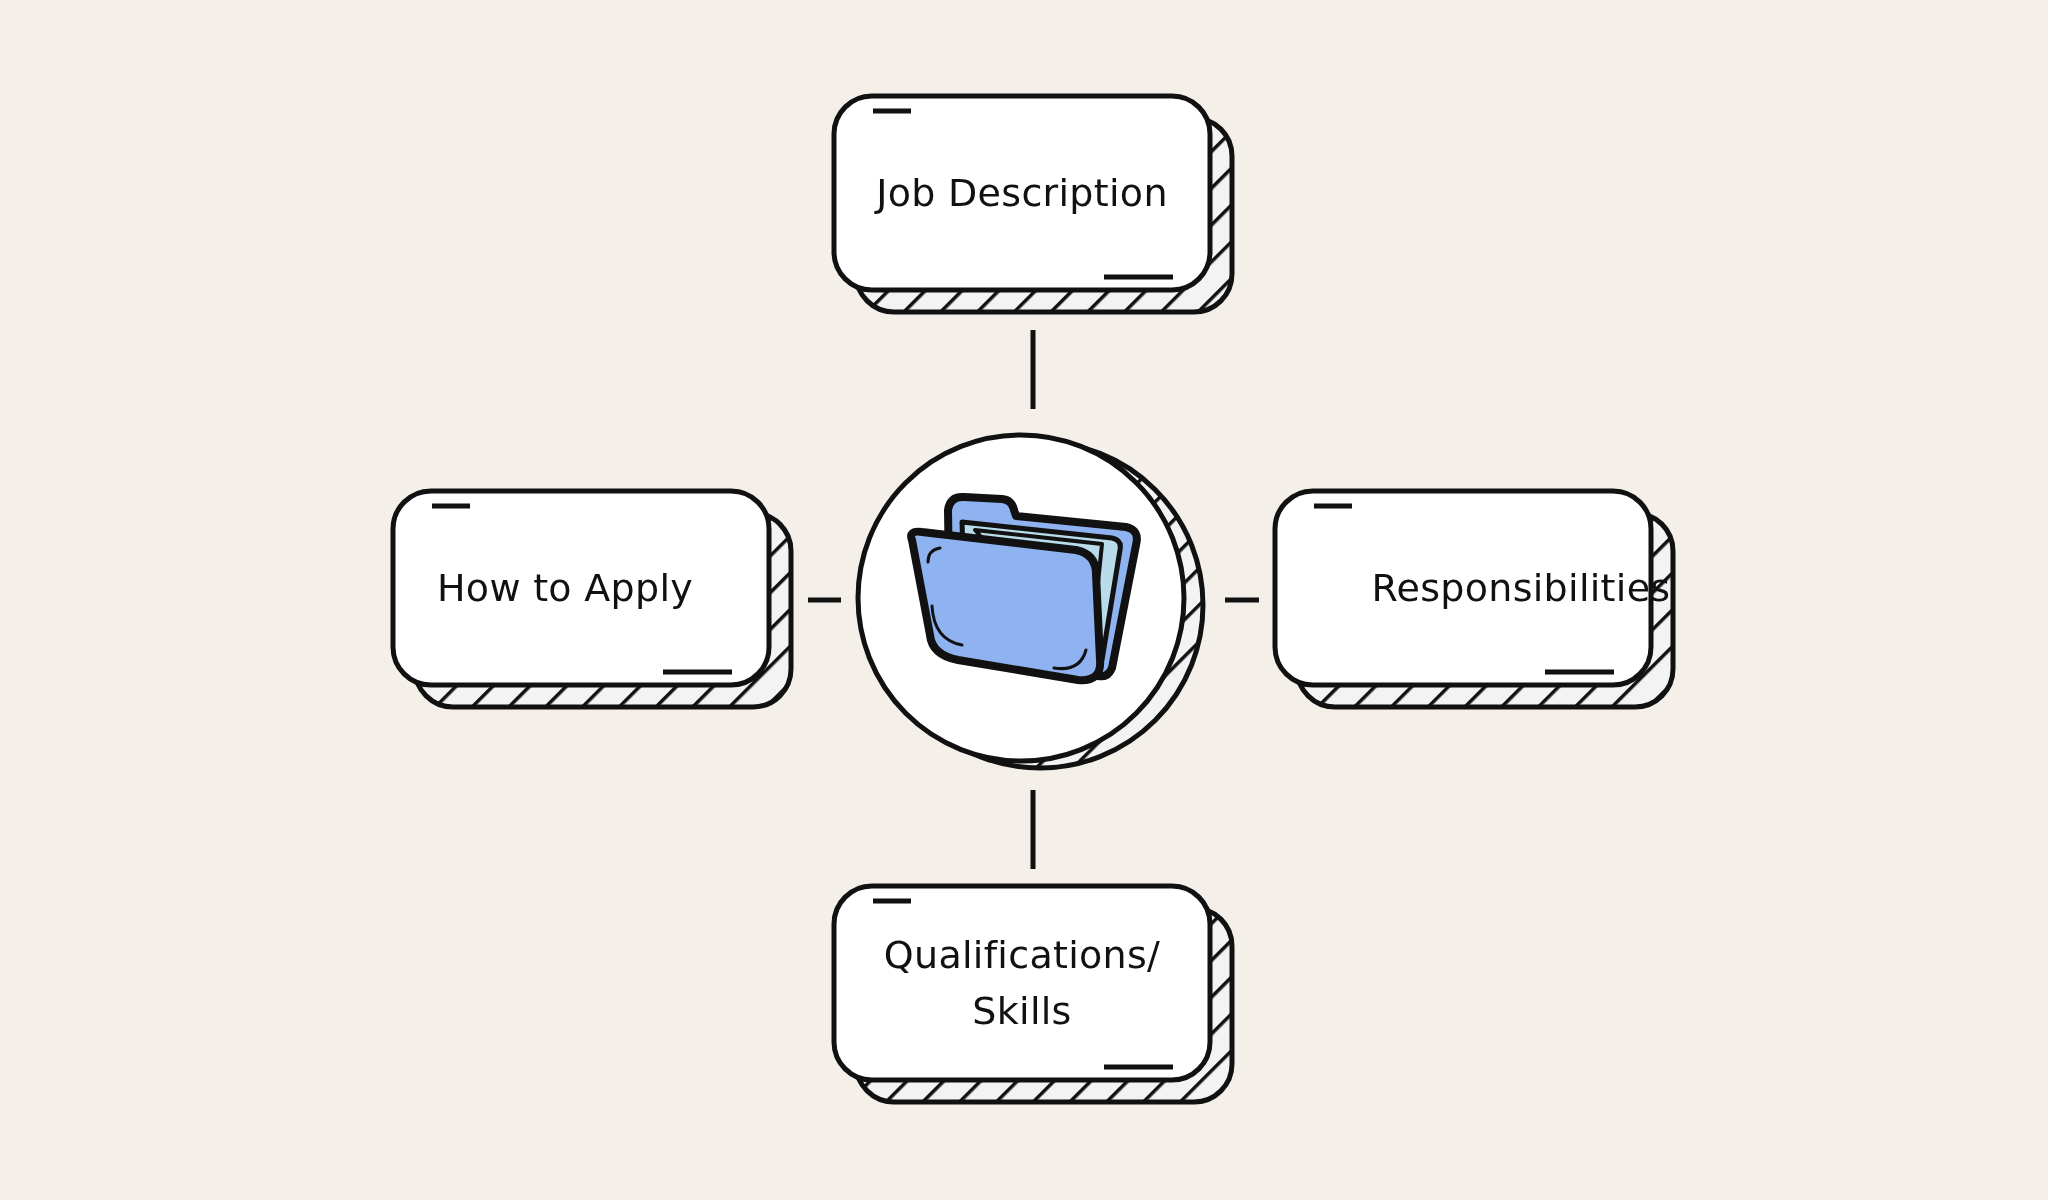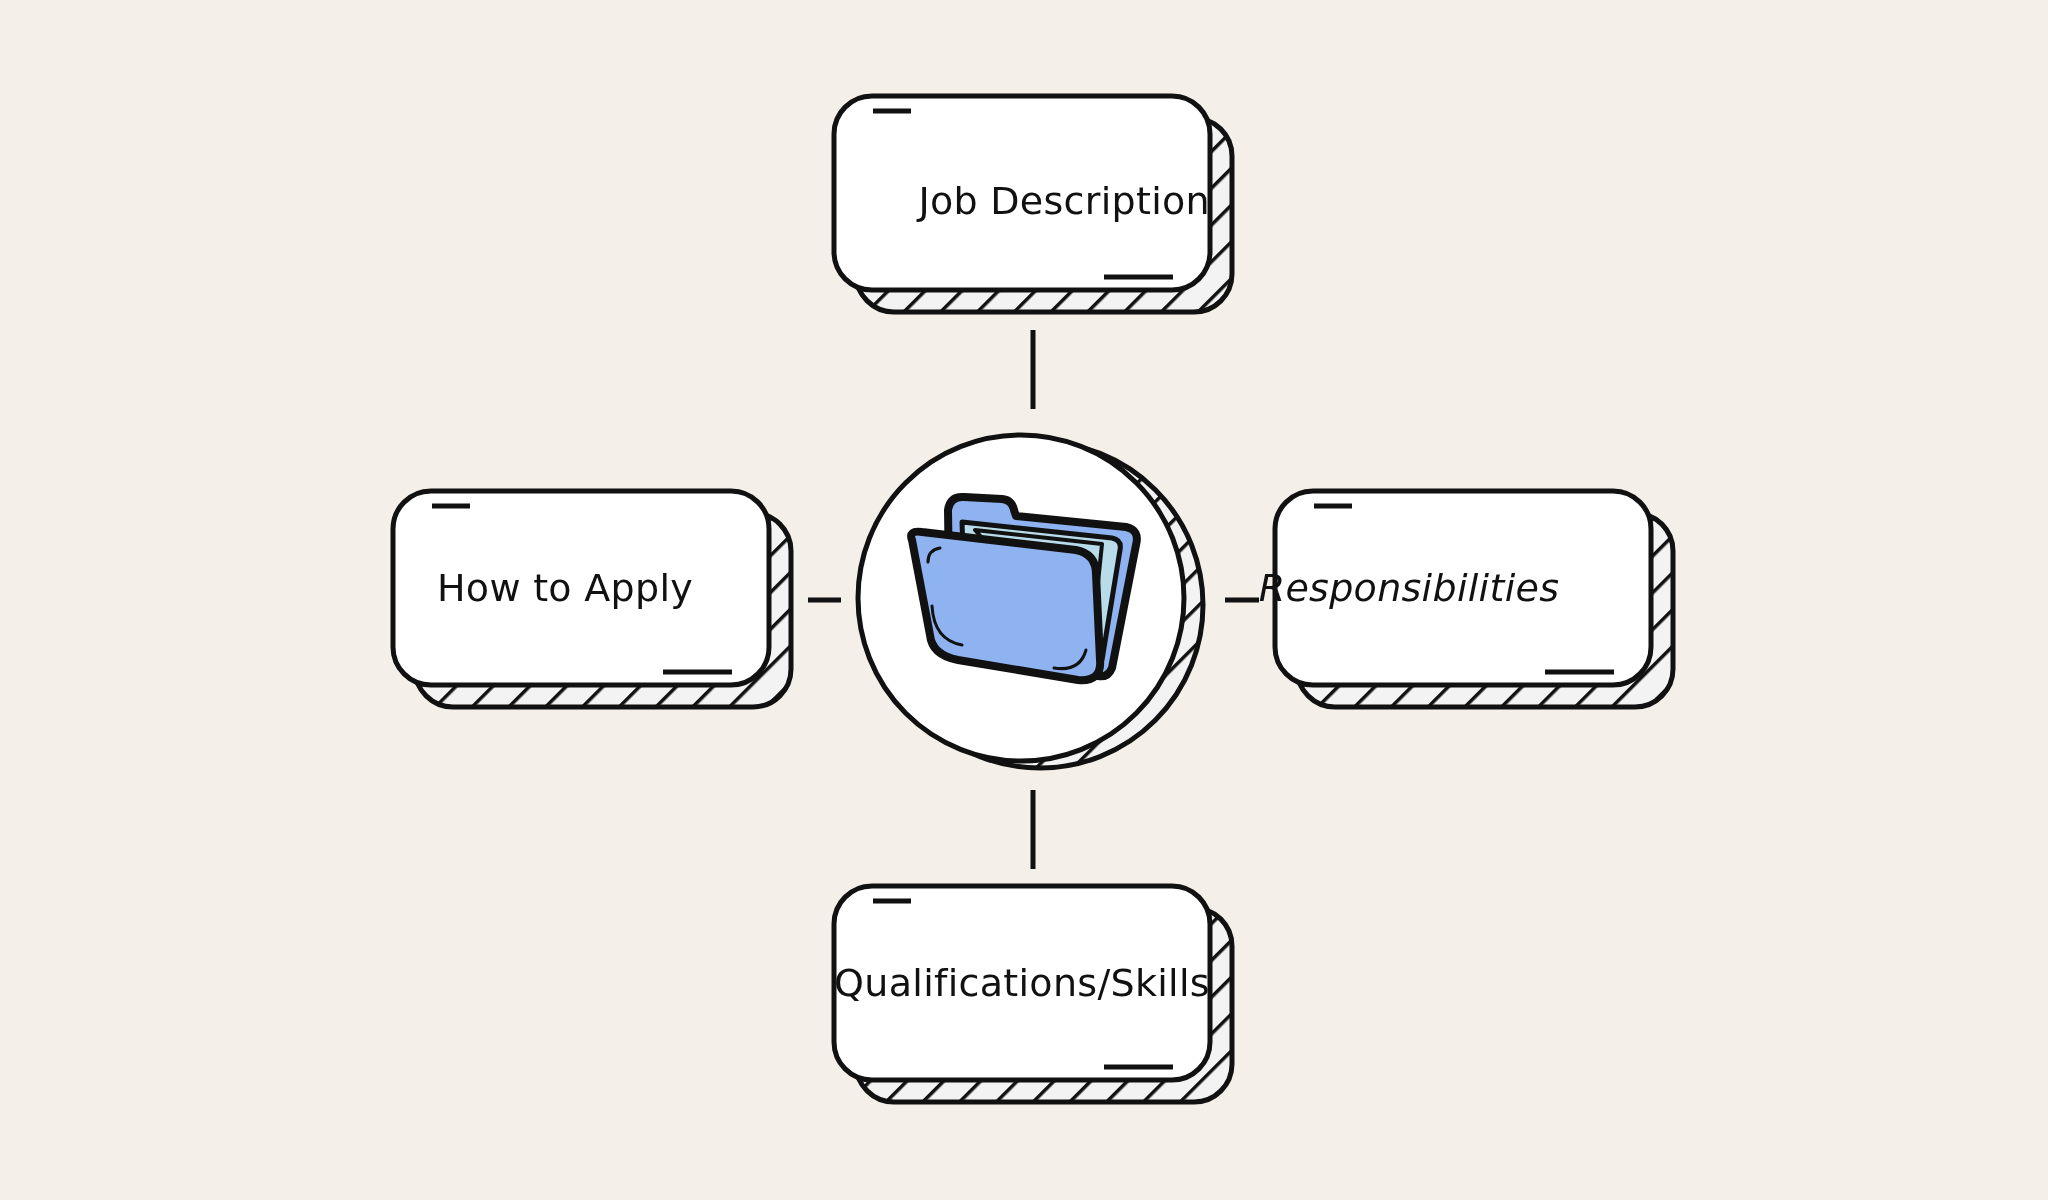--- a/index.html
+++ b/index.html
@@ -65,25 +65,25 @@
       <path d="M975 530 L1102 544 L1090 660 Z" fill="#b9dcea" stroke-width="4"></path>
 
       <path d="M912 540 Q908 530 922 532 L1076 550 Q1096 554 1096 574 L1100 660 Q1102 682 1078 680 L958 660 Q932 655 930 635 Z" fill="#8fb3f0" stroke-width="8"></path>
       <path d="M940 548 Q928 550 928 562" fill="none" stroke-width="3"></path>
       <path d="M932 606 Q934 640 962 645" fill="none" stroke-width="3"></path>
       <path d="M1054 668 Q1080 672 1086 650" fill="none" stroke-width="3"></path>
     </g>
   </g>
 </svg>
 
-<div class="card-label" style="left:834px;top:104px;width:376px;height:194px;justify-content:flex-end;">
+<div class="card-label" style="left:834px;top:96px;width:376px;height:194px;">
     <span>Job Description</span>
   </div>
 <div class="card-label" style="left:377px;top:491px;width:376px;height:194px;">
     <span>How to Apply</span>
   </div>
-<div class="card-label" style="left:1221px;top:491px;width:376px;height:194px;font-style:italic;">
+<div class="card-label" style="left:1333px;top:491px;width:376px;height:194px;">
     <span>Responsibilities</span>
   </div>
-<div class="card-label" style="left:834px;top:886px;width:376px;height:194px;flex-direction:row;">
+<div class="card-label" style="left:834px;top:886px;width:376px;height:194px;flex-direction:column;">
   <span>Qualifications/</span>
   <span>Skills</span>
 </div>
 
 </body></html>

